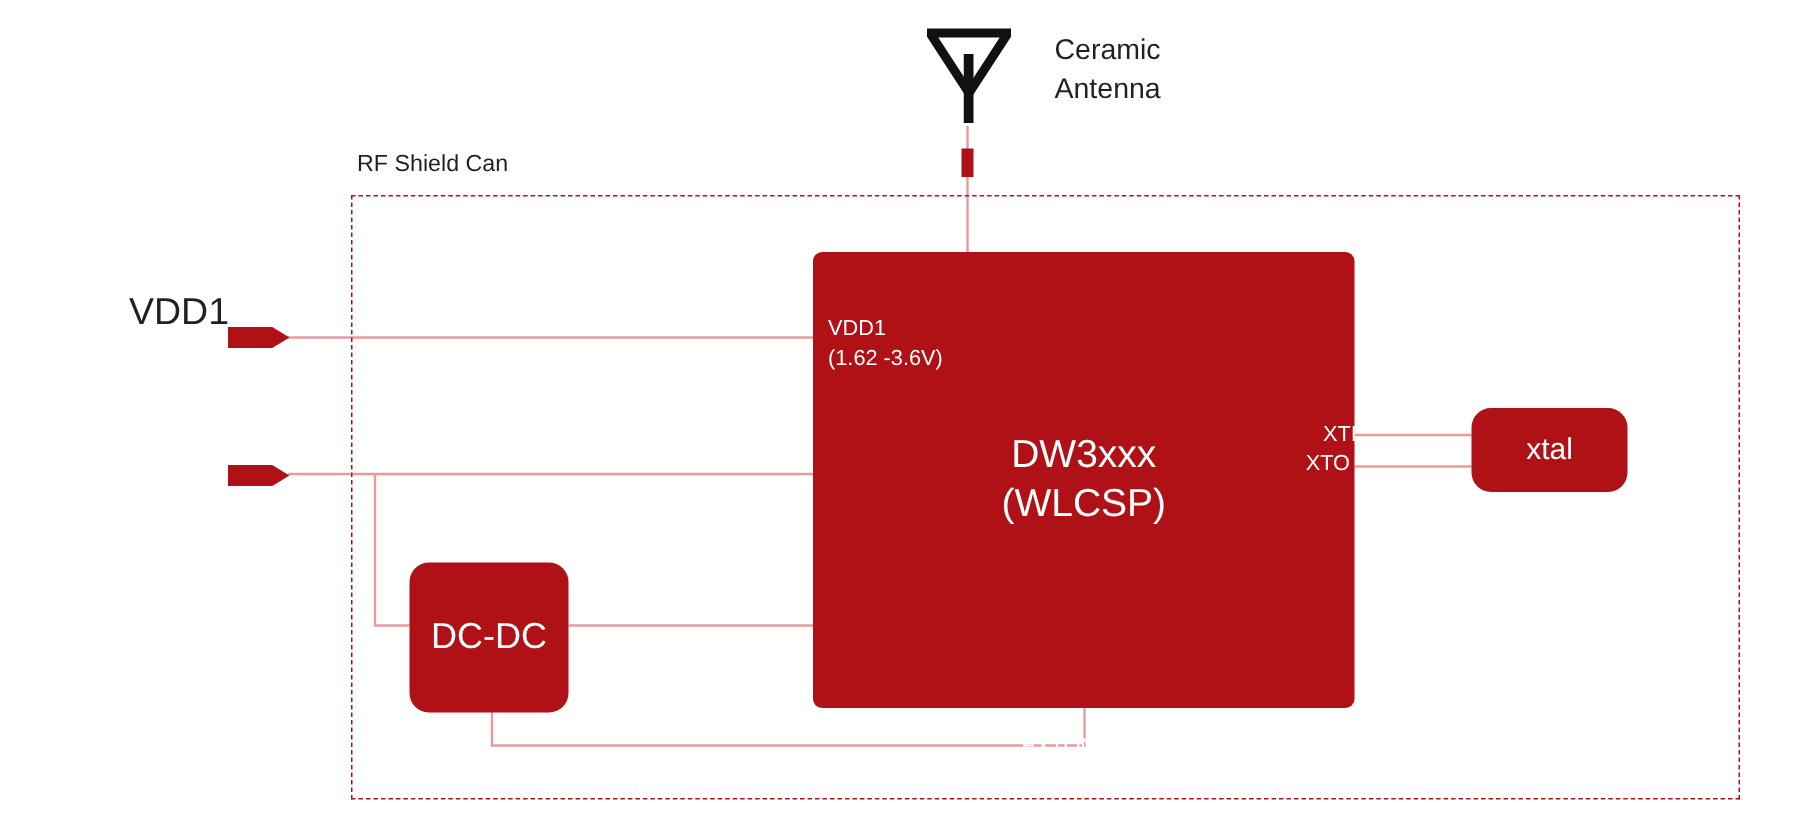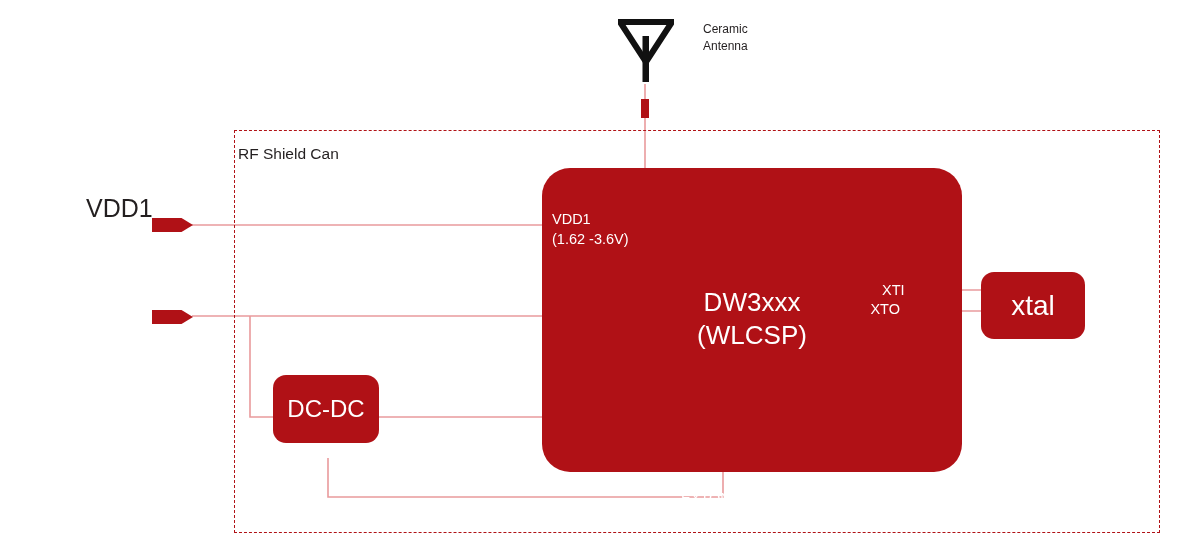--- a/index.html
+++ b/index.html
@@ -38,23 +38,23 @@
     line-height: 1.2;
   }
   .dark-lbl {
     color: #231f20;
   }
 
   
   #chip {
     left: 542px;
     top: 168px;
-    width: 420px;
+    width: 361px;
     height: 304px;
-    border-radius: 28px;
+    border-radius: 6px;
   }
   #chip-title {
     position: absolute;
     left: 0;
     right: 0;
     top: 118px;
     font-size: 26px;
     line-height: 1.28;
     color: #ffffff;
     text-align: center;
@@ -73,33 +73,33 @@
   #pin-vdd3  { left: 552px; top: 400px; }
   #pin-xti   { left: 882px; top: 281px; text-align: left; width: 34px; }
   #pin-xto   { left: 861px; top: 300px; text-align: right; width: 39px; }
   #pin-exton { left: 681px; top: 443px; }
 
   
   #dcdc {
     left: 273px;
     top: 375px;
     width: 106px;
-    height: 68px;
+    height: 100px;
     border-radius: 13px;
     font-size: 24px;
   }
 
   
   #xtal {
     left: 981px;
     top: 272px;
     width: 104px;
-    height: 67px;
+    height: 56px;
     border-radius: 13px;
-    font-size: 28px;
+    font-size: 20px;
   }
 
   
   #lbl-vdd1 {
     left: 86px;
     top: 193px;
     font-size: 25px;
   }
   #lbl-vdd3v3 {
     left: 88px;
@@ -107,21 +107,21 @@
     font-size: 25px;
   }
   #lbl-shield {
     left: 238px;
     top: 101px;
     font-size: 15.5px;
   }
   #lbl-antenna {
     left: 703px;
     top: 21px;
-    font-size: 12px;
+    font-size: 19px;
     line-height: 1.38;
   }
 
   
   #antenna-icon {
     position: absolute;
     left: 618px;
     top: 16px;
     width: 56px;
     height: 68px;
@@ -192,21 +192,21 @@
       <path d="M 2 6 L 54 6 L 28 46 Z" fill="none" stroke="#111111" stroke-width="6"></path>
       <rect x="24.5" y="20" width="6.5" height="46" fill="#111111"></rect>
     </svg>
   </div>
 
   <div id="ant-component"></div>
 
   <div class="lbl dark-lbl" id="lbl-antenna" style="white-space: pre;">Ceramic
 Antenna</div>
 
-  <div class="lbl dark-lbl" id="lbl-shield" style="white-space: pre; margin-top: 44px;">RF Shield Can</div>
+  <div class="lbl dark-lbl" id="lbl-shield" style="white-space: pre;">RF Shield Can</div>
 
   <div class="lbl dark-lbl" id="lbl-vdd1" style="white-space: pre;">VDD1</div>
 
 
   <div class="flag" id="flag-vdd1"></div>
   <div class="flag" id="flag-vdd3v3"></div>
 
   <div class="blk" id="chip">
     <div id="chip-title" style="white-space: pre;">DW3xxx
 (WLCSP)</div>

